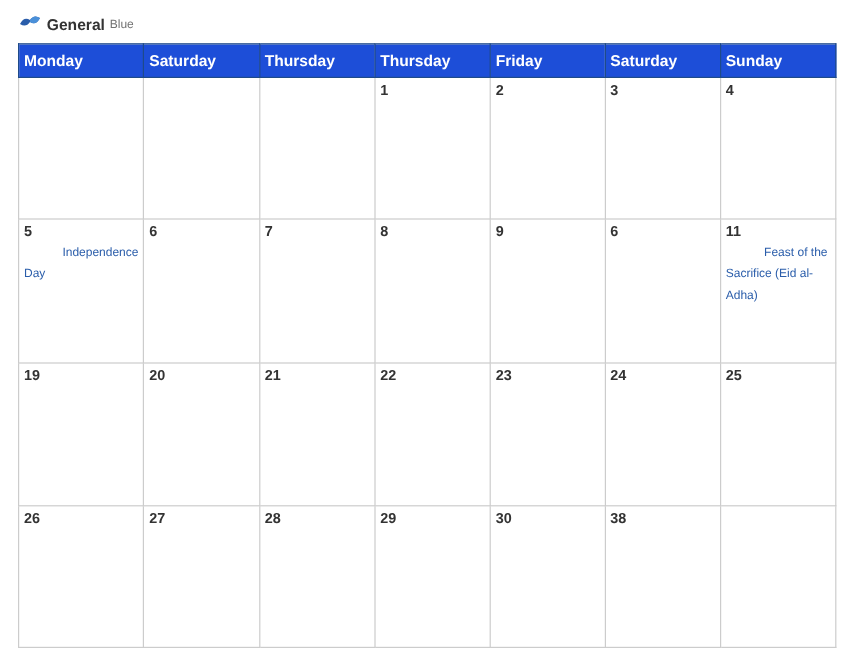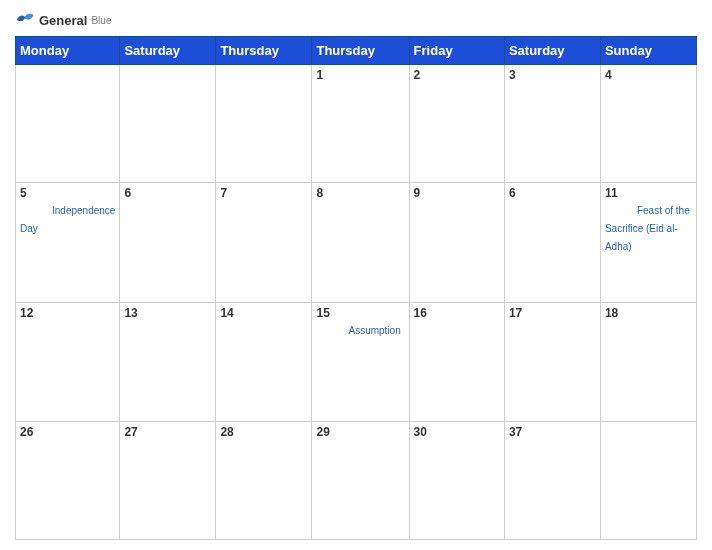--- a/index.html
+++ b/index.html
@@ -168,55 +168,57 @@
           <td>
             <span class="day-number">9</span>
           </td>
           <td>
             <span class="day-number">6</span>
           </td>
           <td><span class="day-number">11</span><span class="day-event">Feast of the Sacrifice (Eid al-Adha)</span></td>
         </tr>
         <tr>
           <td>
-            <span class="day-number">12</span>
-          </td>
-          <td>
-            <span class="day-number">13</span>
-          </td>
-          <td>
-            <span class="day-number">14</span>
-          </td>
-          <td><span class="day-number">15</span><span class="day-event">Assumption</span></td>
-          <td>
-            <span class="day-number">16</span>
-          </td>
-          <td>
-            <span class="day-number">17</span>
-          </td>
-          <td>
-            <span class="day-number">18</span>
+            <span class="day-number">19</span>
+          </td>
+          <td>
+            <span class="day-number">20</span>
+          </td>
+          <td>
+            <span class="day-number">21</span>
+          </td>
+          <td>
+            <span class="day-number">22</span>
+          </td>
+          <td>
+            <span class="day-number">23</span>
+          </td>
+          <td>
+            <span class="day-number">24</span>
+          </td>
+          <td>
+            <span class="day-number">25</span>
           </td>
         </tr>
         <tr>
           <td>
             <span class="day-number">26</span>
           </td>
           <td>
             <span class="day-number">27</span>
           </td>
           <td>
             <span class="day-number">28</span>
           </td>
           <td>
             <span class="day-number">29</span>
           </td>
           <td>
             <span class="day-number">30</span>
           </td>
           <td>
-            <span class="day-number">37</span>
+            <span class="day-number">38</span>
           </td>
           <td class="empty-cell"></td>
         </tr>
       </tbody>
   </table>
 </div>
 
 </body></html>

